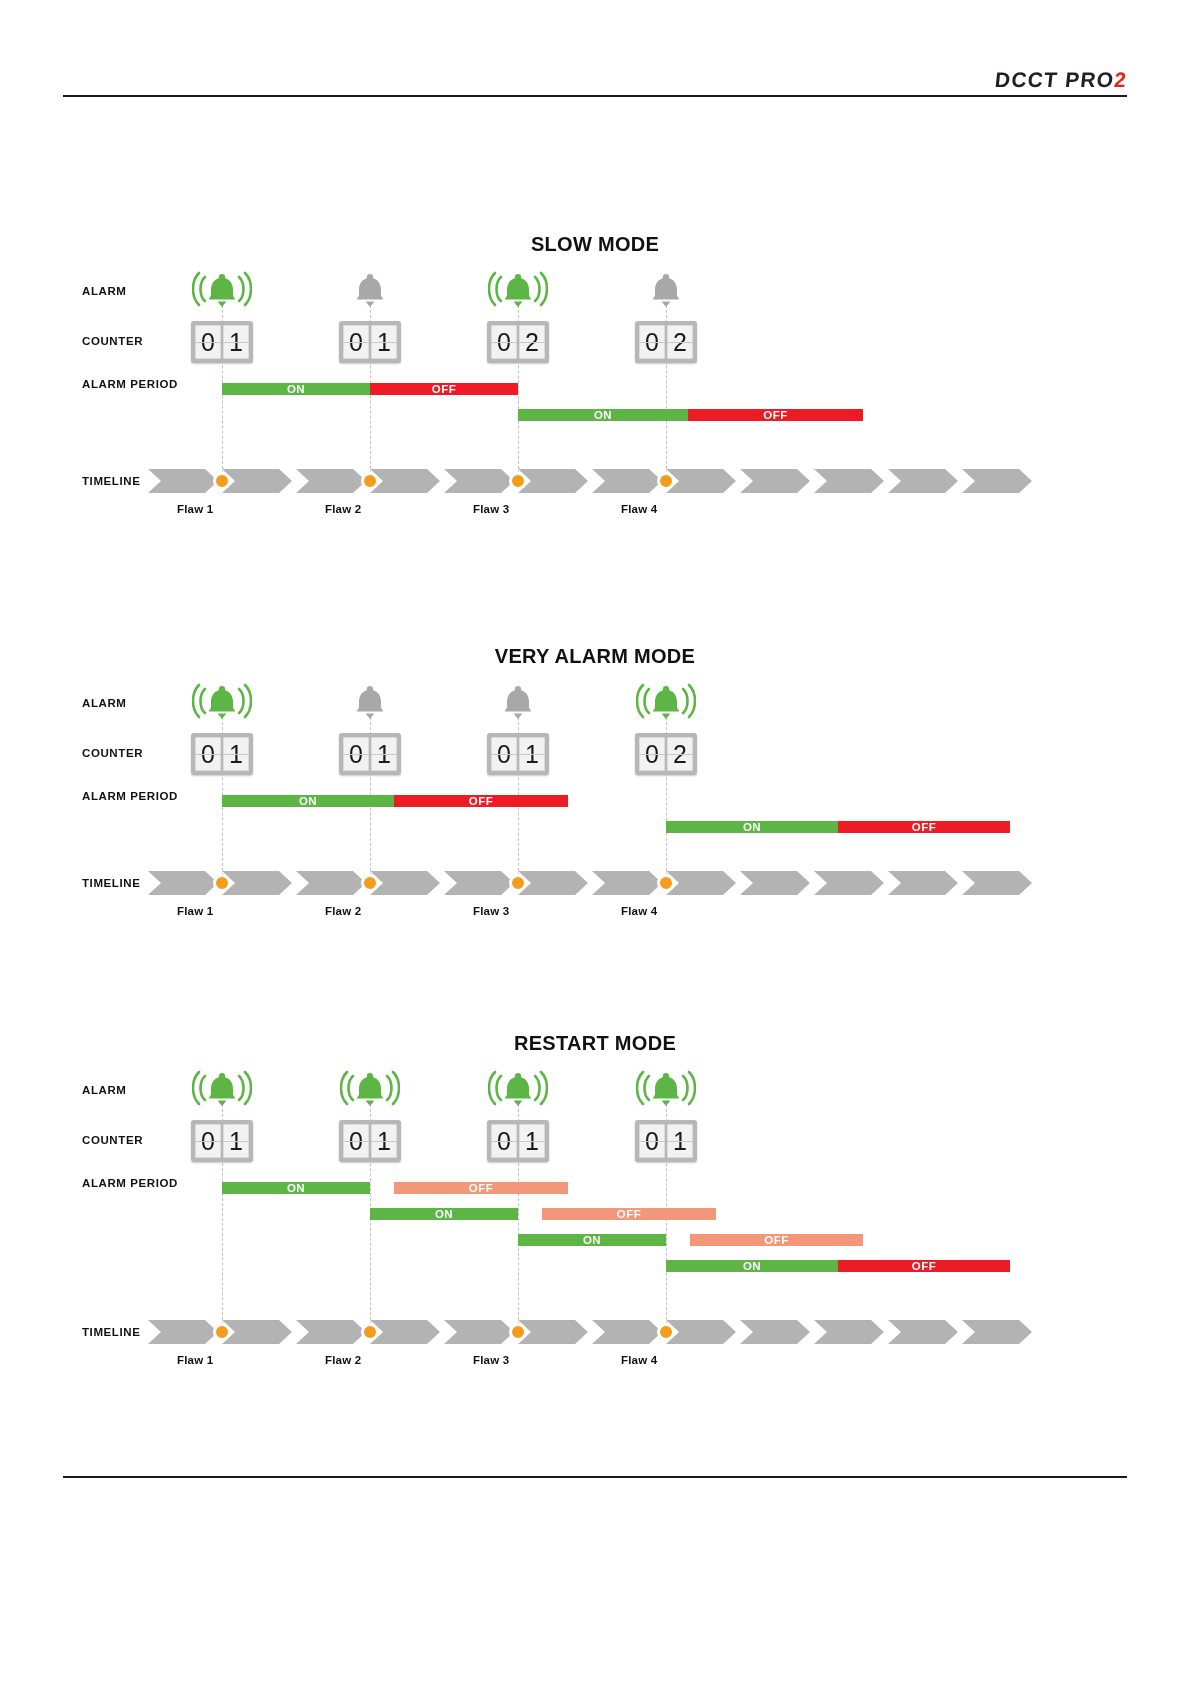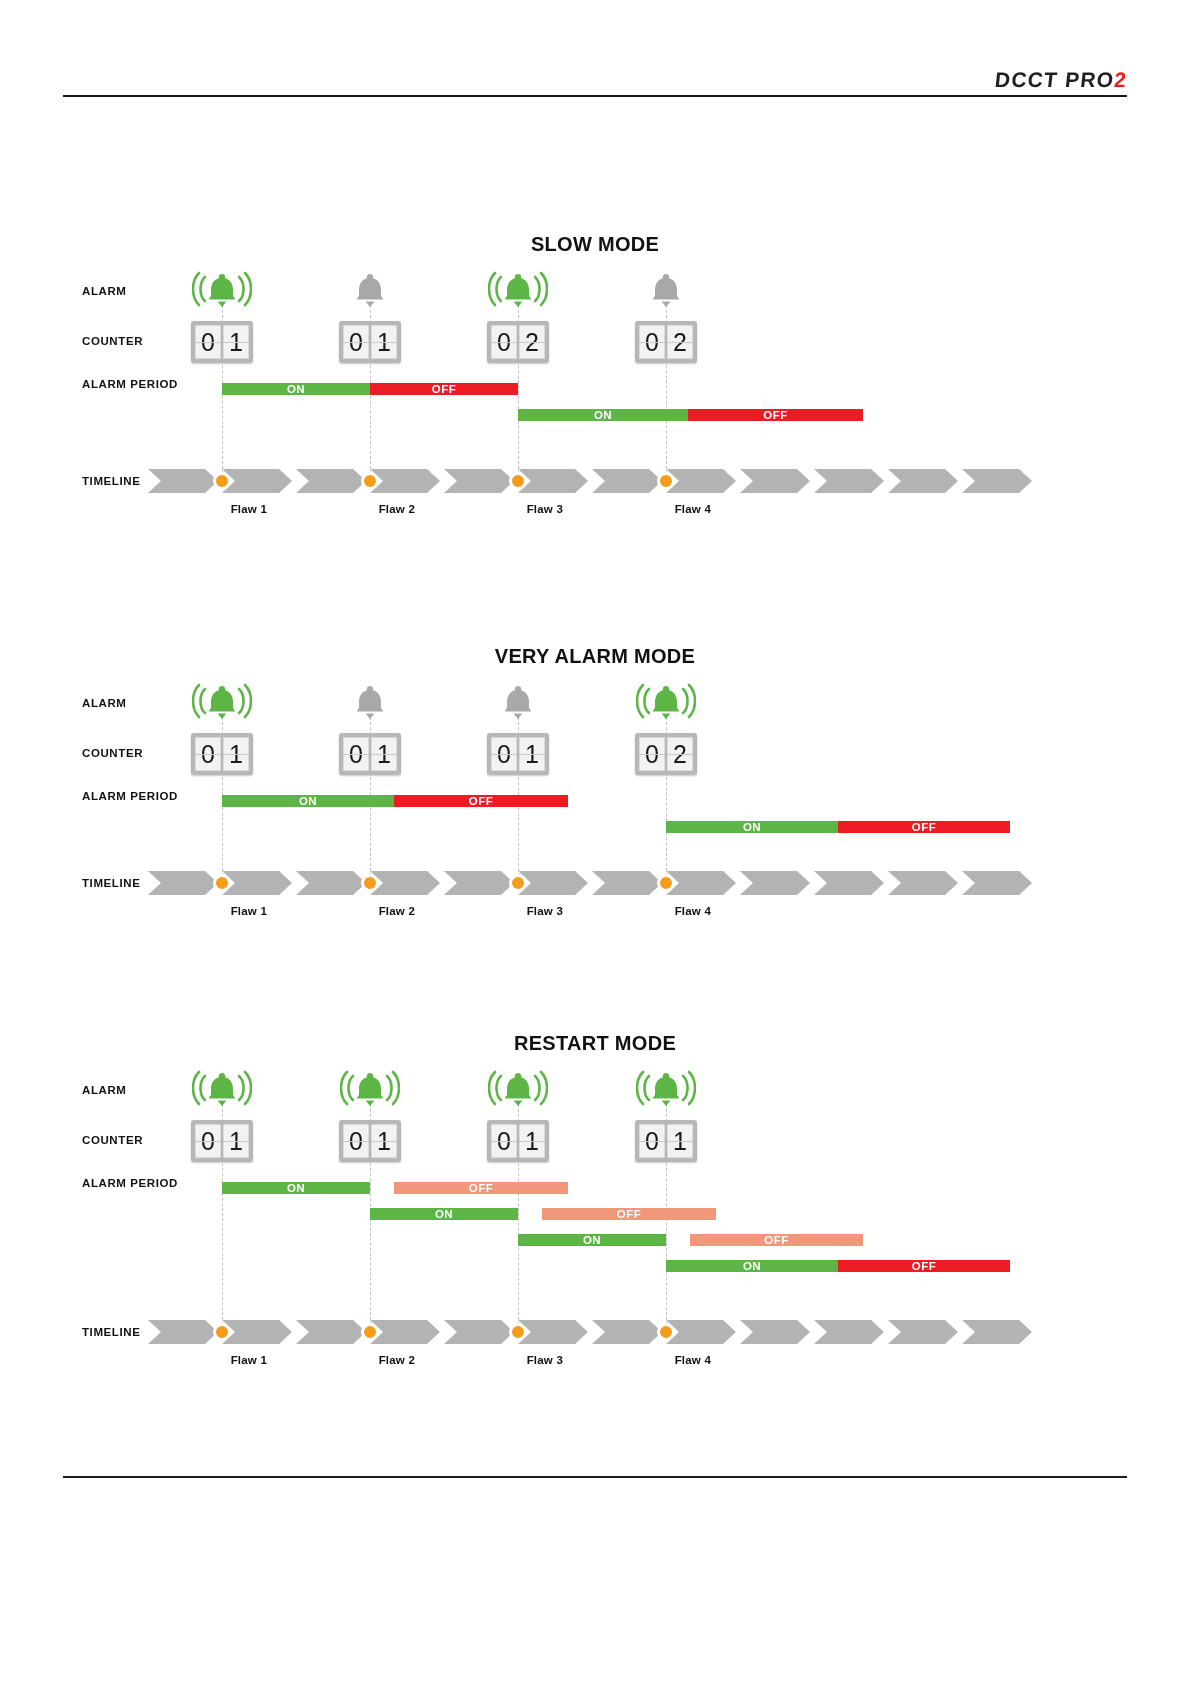--- a/index.html
+++ b/index.html
@@ -56,21 +56,21 @@
   .seg.offsoft{background:#f2977a;}
   .seg.onfade{background:#b6dca6;}
 
   
   .timeline{position:absolute;height:24px;}
   .tl-svg{display:block;}
   .dot{position:absolute;width:18px;height:18px;margin-left:-9px;border-radius:50%;
        background:#f59c1a;border:3px solid #ffffff;box-sizing:border-box;}
   .dot:after{content:"";position:absolute;inset:2px;border-radius:50%;background:#f59c1a;}
   .flawlabel{position:absolute;font-size:11.5px;font-weight:bold;color:#111;
-             text-align:right;width:90px;margin-left:-45px;letter-spacing:.2px;}
+             text-align:left;width:90px;margin-left:-45px;letter-spacing:.2px;}
 </style>
 </head>
 <body>
 
 <div class="page">
 
   <div class="logo"><span>DCCT PRO</span><span class="red">2</span></div>
   <div class="hdr-rule"></div>
   <div class="ftr-rule"></div>
 

